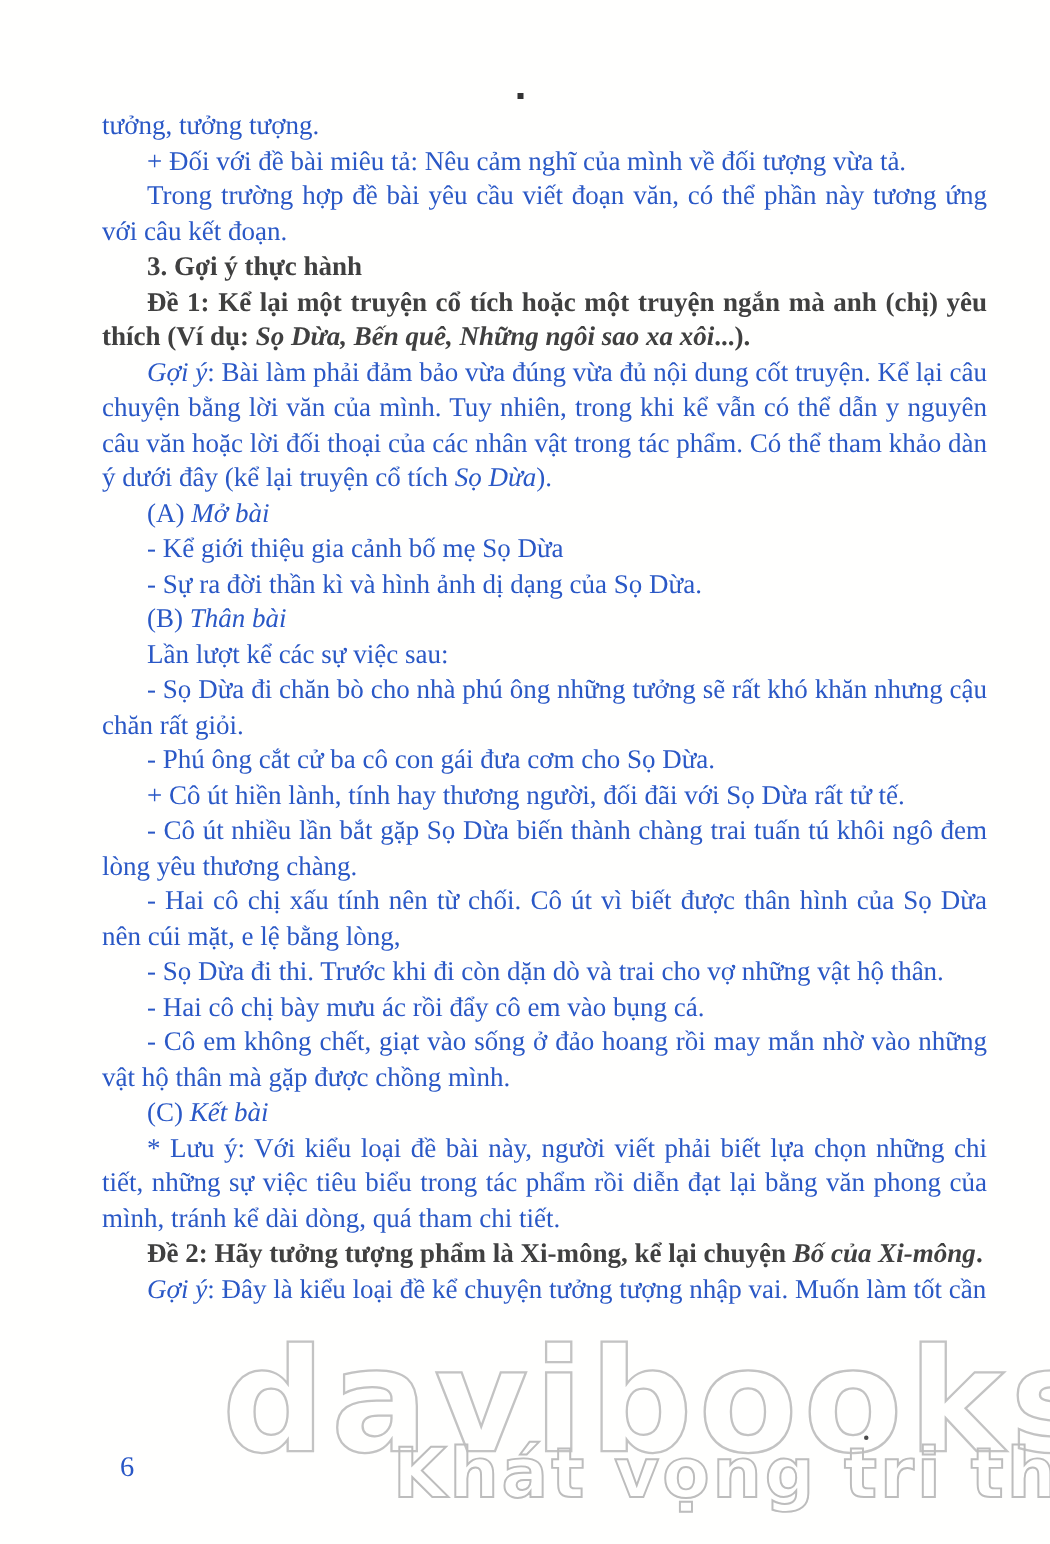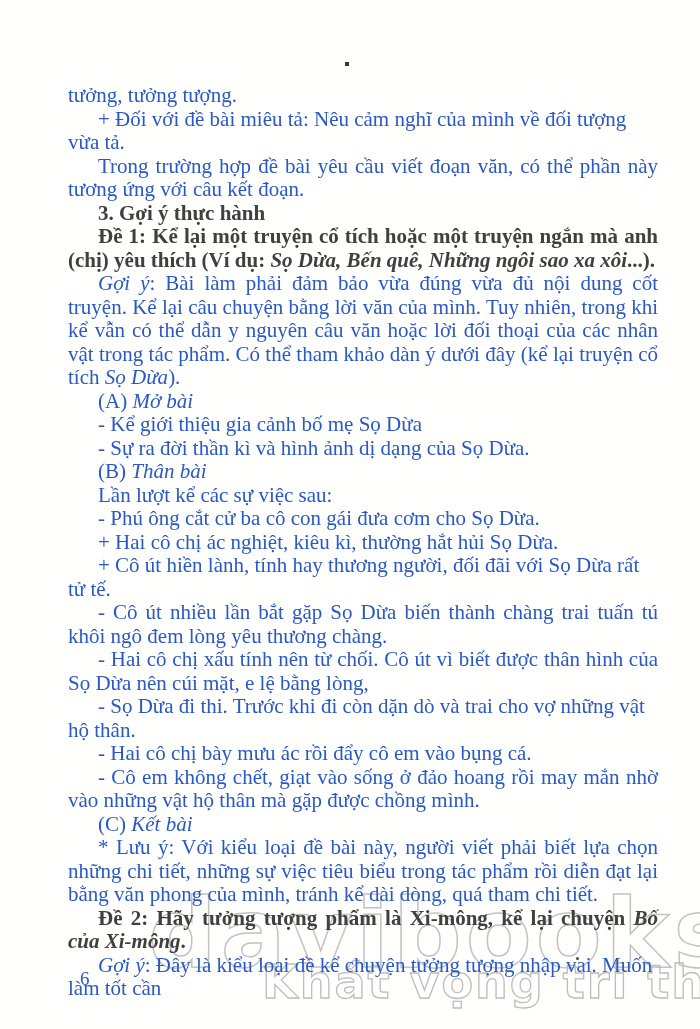--- a/index.html
+++ b/index.html
@@ -7,25 +7,25 @@
     position: relative;
     width: 700px;
     height: 1029px;
     background: #fffffe;
     overflow: hidden;
     font-family: "Liberation Serif", "DejaVu Serif", serif;
   }
   .content {
     position: absolute;
     left: 68px;
-    top: 84px;
+    top: 72px;
     width: 590px;
     z-index: 2;
     color: #2a58c6;
-    font-size: 21px;
+    font-size: 18px;
     line-height: 23.5px;
   }
   .content p { margin: 0; padding: 0; }
   .ind  { text-indent: 30px; }
   .just { text-align: justify; }
   span.b { font-weight: bold; color: #404040; }
   span.i { font-style: italic; }
   .page-number {
     position: absolute;
     left: 80px;
@@ -98,22 +98,22 @@
     <p class="ind"><span>+ Đối với đề bài miêu tả: Nêu cảm nghĩ của mình về đối tượng vừa tả.</span></p>
     <p class="ind just"><span>Trong trường hợp đề bài yêu cầu viết đoạn văn, có thể phần này tương ứng với câu kết đoạn.</span></p>
     <p class="ind"><span class="b">3. Gợi ý thực hành</span></p>
     <p class="ind just"><span class="b">Đề 1: Kể lại một truyện cổ tích hoặc một truyện ngắn mà anh (chị) yêu thích (Ví dụ: </span><span class="b i">Sọ Dừa, Bến quê, Những ngôi sao xa xôi</span><span class="b">...).</span></p>
     <p class="ind just"><span class="i">Gợi ý</span><span>: Bài làm phải đảm bảo vừa đúng vừa đủ nội dung cốt truyện. Kể lại câu chuyện bằng lời văn của mình. Tuy nhiên, trong khi kể vẫn có thể dẫn y nguyên câu văn hoặc lời đối thoại của các nhân vật trong tác phẩm. Có thể tham khảo dàn ý dưới đây (kể lại truyện cổ tích </span><span class="i">Sọ Dừa</span><span>).</span></p>
     <p class="ind"><span>(A) </span><span class="i">Mở bài</span></p>
     <p class="ind"><span>- Kể giới thiệu gia cảnh bố mẹ Sọ Dừa</span></p>
     <p class="ind"><span>- Sự ra đời thần kì và hình ảnh dị dạng của Sọ Dừa.</span></p>
     <p class="ind"><span>(B) </span><span class="i">Thân bài</span></p>
     <p class="ind"><span>Lần lượt kể các sự việc sau:</span></p>
+    <p class="ind just"><span>- Sọ Dừa đi chăn bò cho nhà phú ông những tưởng sẽ rất khó khăn nhưng cậu chăn rất giỏi.</span></p>
     <p class="ind"><span>- Phú ông cắt cử ba cô con gái đưa cơm cho Sọ Dừa.</span></p>
-    <p class="ind"><span>+ Hai cô chị ác nghiệt, kiêu kì, thường hắt hủi Sọ Dừa.</span></p>
     <p class="ind"><span>+ Cô út hiền lành, tính hay thương người, đối đãi với Sọ Dừa rất tử tế.</span></p>
     <p class="ind just"><span>- Cô út nhiều lần bắt gặp Sọ Dừa biến thành chàng trai tuấn tú khôi ngô đem lòng yêu thương chàng.</span></p>
     <p class="ind just"><span>- Hai cô chị xấu tính nên từ chối. Cô út vì biết được thân hình của Sọ Dừa nên cúi mặt, e lệ bằng lòng,</span></p>
     <p class="ind"><span>- Sọ Dừa đi thi. Trước khi đi còn dặn dò và trai cho vợ những vật hộ thân.</span></p>
     <p class="ind"><span>- Hai cô chị bày mưu ác rồi đẩy cô em vào bụng cá.</span></p>
     <p class="ind just"><span>- Cô em không chết, giạt vào sống ở đảo hoang rồi may mắn nhờ vào những vật hộ thân mà gặp được chồng mình.</span></p>
     <p class="ind"><span>(C) </span><span class="i">Kết bài</span></p>
     <p class="ind just"><span>* Lưu ý: Với kiểu loại đề bài này, người viết phải biết lựa chọn những chi tiết, những sự việc tiêu biểu trong tác phẩm rồi diễn đạt lại bằng văn phong của mình, tránh kể dài dòng, quá tham chi tiết.</span></p>
     <p class="ind just"><span class="b">Đề 2: Hãy tưởng tượng phẩm là Xi-mông, kể lại chuyện </span><span class="b i">Bố của Xi-mông</span><span class="b">.</span></p>
     <p class="ind"><span class="i">Gợi ý</span><span>: Đây là kiểu loại đề kể chuyện tưởng tượng nhập vai. Muốn làm tốt cần</span></p>

